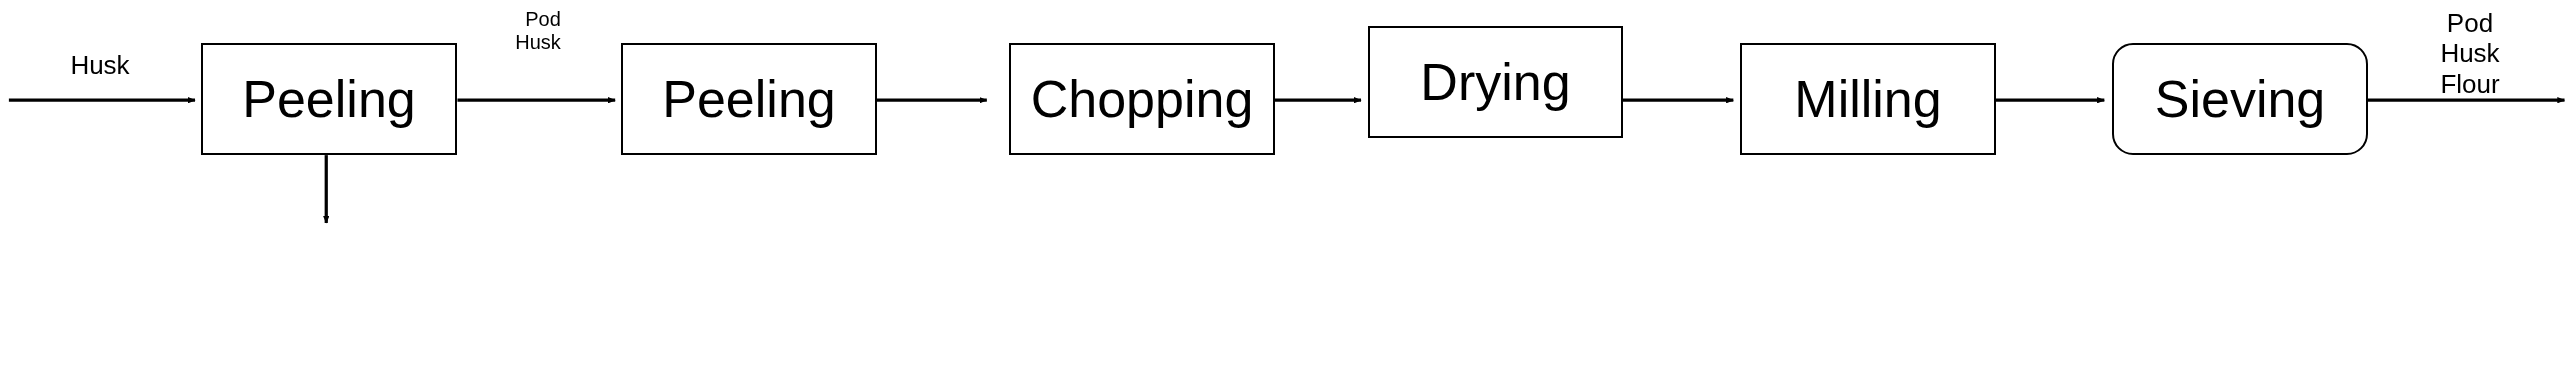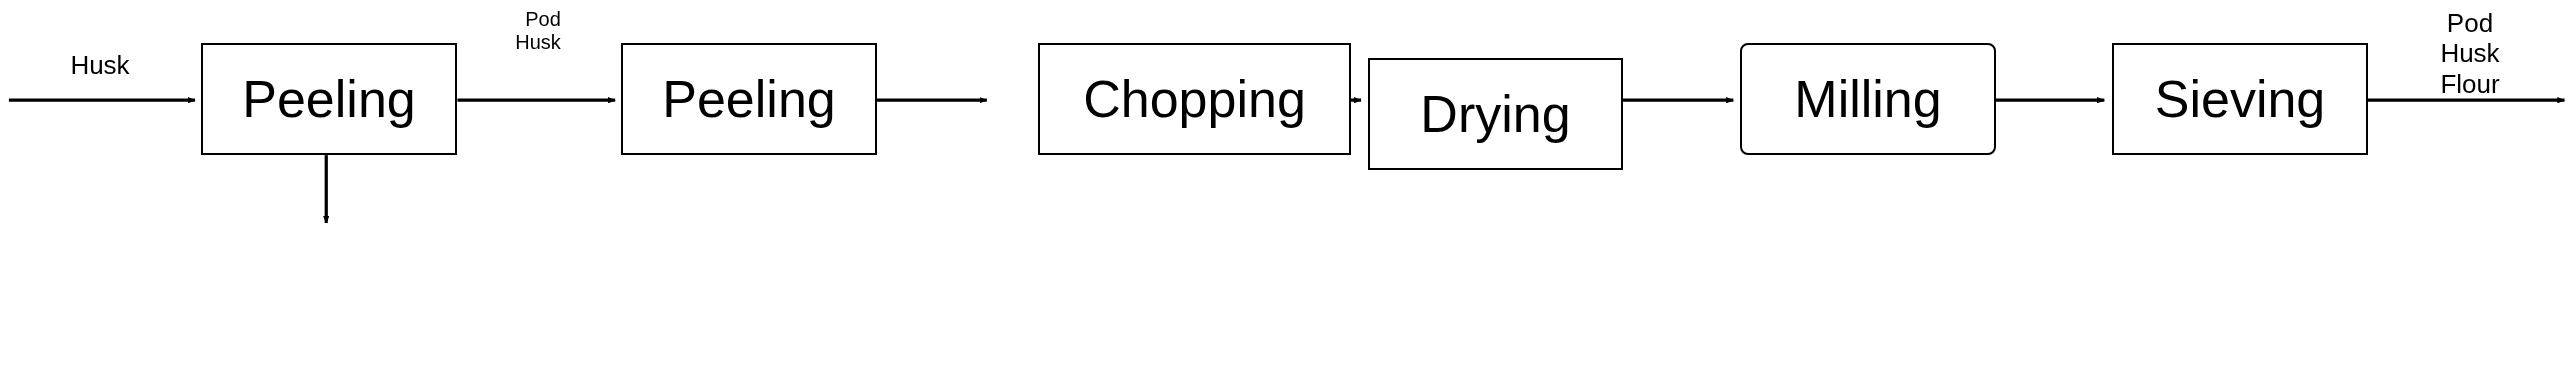--- a/index.html
+++ b/index.html
@@ -92,33 +92,33 @@
   </svg>
 
   <div class="proc-box" style="left:201px; top:43px; width:256px; height:112px;">
     <span class="proc-label">Peeling</span>
   </div>
 
   <div class="proc-box" style="left:621px; top:43px; width:256px; height:112px;">
     <span class="proc-label">Peeling</span>
   </div>
 
-  <div class="proc-box" style="left:1038px; top:43px; width:313px; height:112px;">
+  <div class="proc-box" style="left:1009px; top:43px; width:266px; height:112px;">
     <span class="proc-label">Chopping</span>
   </div>
 
-  <div class="proc-box" style="left:1368px; top:58px; width:255px; height:112px;">
+  <div class="proc-box" style="left:1368px; top:26px; width:255px; height:112px;">
     <span class="proc-label">Drying</span>
   </div>
 
-  <div class="proc-box" style="left:1740px; top:43px; width:256px; height:112px;border-radius:8px;">
+  <div class="proc-box" style="left:1740px; top:43px; width:256px; height:112px;">
     <span class="proc-label">Milling</span>
   </div>
 
-  <div class="proc-box" style="left:2112px; top:43px; width:256px; height:112px;">
+  <div class="proc-box" style="left:2112px; top:43px; width:256px; height:112px;border-radius:21px;">
     <span class="proc-label">Sieving</span>
   </div>
 
   <div class="terminal-label" style="left:100px; top:50px;">Husk</div>
 
   <div class="edge-label" style="left:538px; top:7.8px;">Pod
 Husk</div>
 
 
   <div class="terminal-label" style="left:2470px; top:7.8px;">Pod Husk

